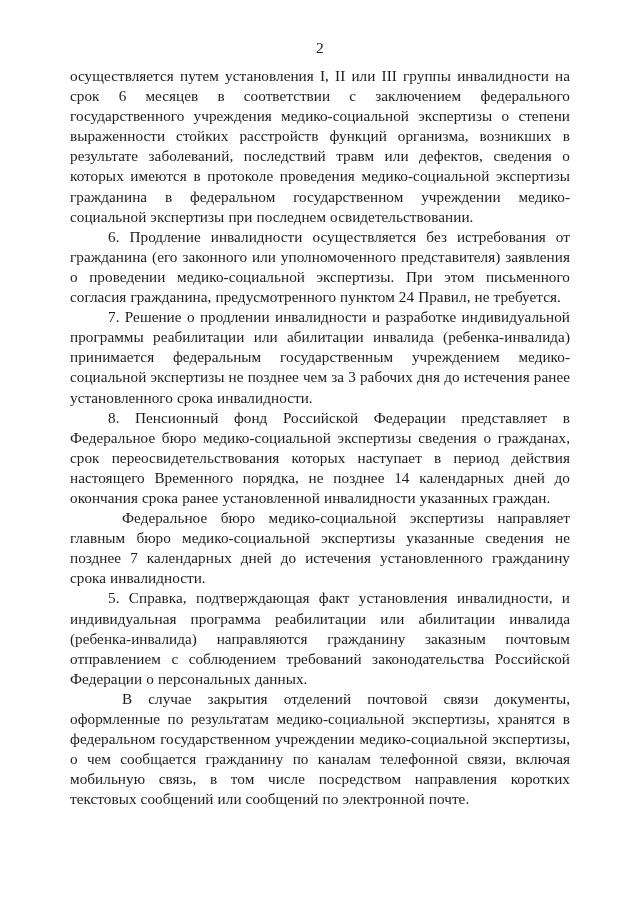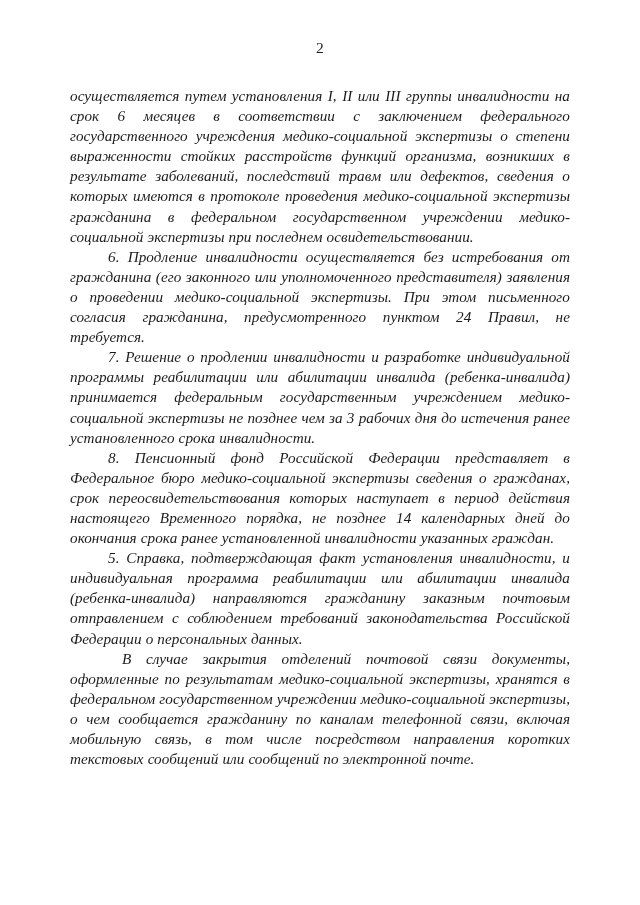--- a/index.html
+++ b/index.html
@@ -28,24 +28,23 @@
     left: 0;
     width: 640px;
     text-align: center;
     font-size: 15.5px;
     line-height: 20px;
     color: #1f1f1f;
     letter-spacing: 0.2px;
   }
   .body-text {
     position: absolute;
-    top: 86px;
+    top: 66px;
     left: 70px;
     width: 500px;
-    font-style: italic;
   }
   p.para {
     margin: 0;
     padding: 0;
     font-size: 15.2px;
     line-height: 20.1px;
     text-align: justify;
     text-justify: inter-word;
     color: #1b1b1b;
     letter-spacing: 0.05px;
@@ -72,20 +71,21 @@
   <div class="body-text">
 
     <p class="para indent-none">осуществляется путем установления I, II или III группы инвалидности на срок 6 месяцев в соответствии с заключением федерального государственного учреждения медико-социальной экспертизы о степени выраженности стойких расстройств функций организма, возникших в результате заболеваний, последствий травм или дефектов, сведения о которых имеются в протоколе проведения медико-социальной экспертизы гражданина в федеральном государственном учреждении медико-социальной экспертизы при последнем освидетельствовании.</p>
 
     <p class="para indent-num">6. Продление инвалидности осуществляется без истребования от гражданина (его законного или уполномоченного представителя) заявления о проведении медико-социальной экспертизы. При этом письменного согласия гражданина, предусмотренного пунктом 24 Правил, не требуется.</p>
 
     <p class="para indent-num">7. Решение о продлении инвалидности и разработке индивидуальной программы реабилитации или абилитации инвалида (ребенка-инвалида) принимается федеральным государственным учреждением медико-социальной экспертизы не позднее чем за 3 рабочих дня до истечения ранее установленного срока инвалидности.</p>
 
     <p class="para indent-num">8. Пенсионный фонд Российской Федерации представляет в Федеральное бюро медико-социальной экспертизы  сведения о гражданах, срок переосвидетельствования которых наступает в период действия настоящего Временного порядка, не позднее 14 календарных дней до окончания срока ранее установленной инвалидности указанных граждан.</p>
 
+    <p class="para indent-wide">Федеральное бюро медико-социальной экспертизы направляет главным бюро медико-социальной экспертизы указанные сведения не позднее 7 календарных дней до истечения установленного гражданину срока инвалидности.</p>
 
     <p class="para indent-num">5. Справка, подтверждающая факт установления инвалидности, и индивидуальная программа реабилитации или абилитации инвалида (ребенка-инвалида) направляются гражданину заказным почтовым отправлением с соблюдением требований законодательства Российской Федерации о персональных данных.</p>
 
     <p class="para indent-wide">В случае закрытия отделений почтовой связи документы, оформленные по результатам медико-социальной экспертизы, хранятся в федеральном государственном учреждении медико-социальной экспертизы, о чем сообщается гражданину по каналам телефонной связи, включая мобильную связь, в том числе посредством направления коротких текстовых сообщений или сообщений по электронной почте.</p>
 
   </div>
 
 </div>
 
 </body></html>

